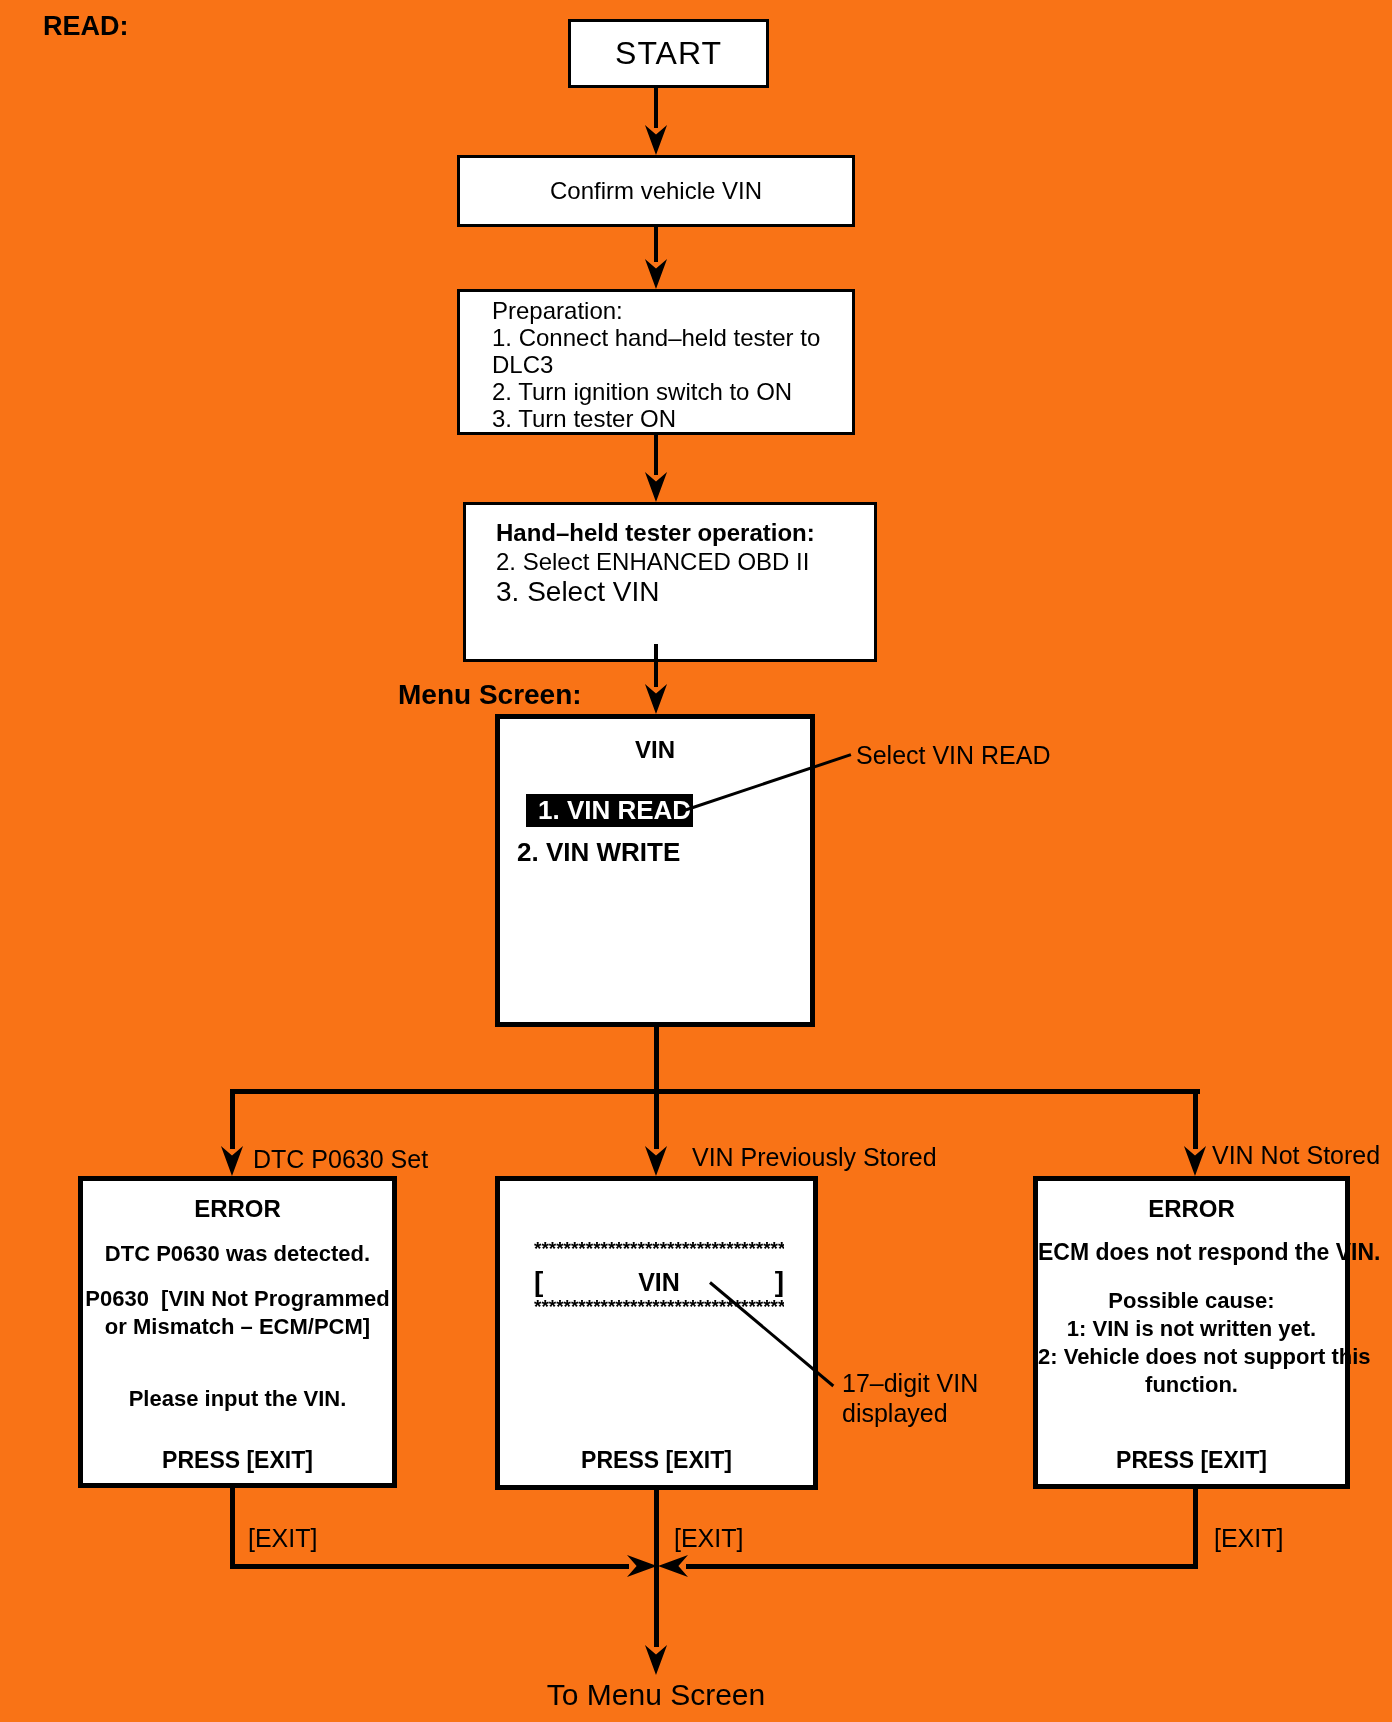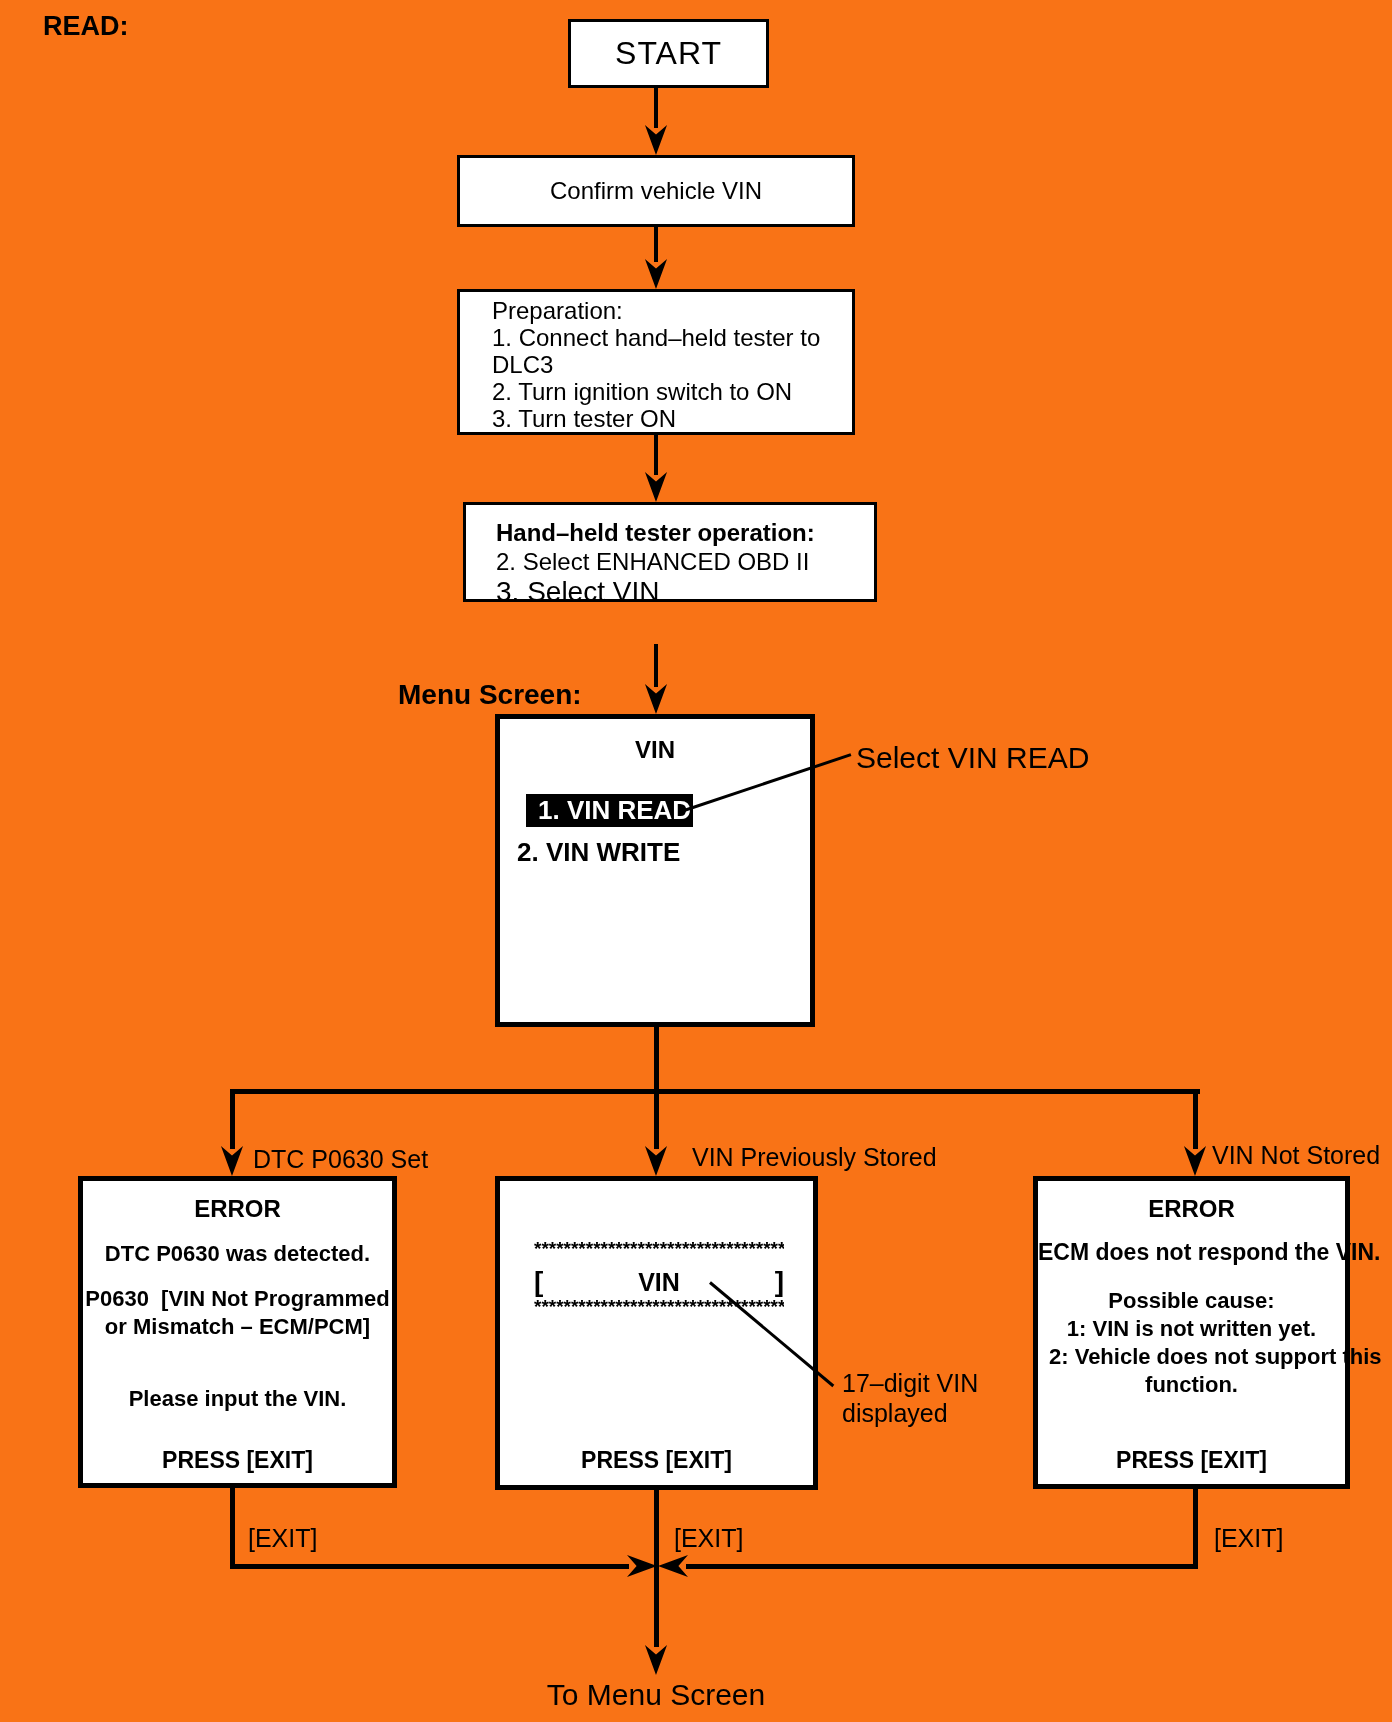--- a/index.html
+++ b/index.html
@@ -45,41 +45,41 @@
   <div class="box" style="left:457px;top:289px;width:398px;height:146px;padding:5px 0 0 32px;">
     <div style="font-size:24px;line-height:27px;">Preparation:</div>
     <div style="font-size:24px;line-height:27px;">1. Connect hand–held tester to DLC3</div>
     <div style="font-size:24px;line-height:27px;">2. Turn ignition switch to ON</div>
     <div style="font-size:24px;line-height:27px;">3. Turn tester ON</div>
   </div>
 
   <div class="vl" style="left:654px;top:435px;width:4px;height:40px;"></div>
   <div class="ah down" style="left:644px;top:472px;"></div>
 
-  <div class="box" style="left:463px;top:502px;width:414px;height:100px;padding:13px 0 0 30px;">
+  <div class="box" style="left:463px;top:502px;width:414px;height:160px;padding:13px 0 0 30px;">
     <div class="b" style="font-size:24px;line-height:29px;">Hand–held tester operation:</div>
     <div style="font-size:24px;line-height:30px;">2. Select ENHANCED OBD II</div>
     <div style="font-size:28px;line-height:30px;">3. Select VIN</div>
   </div>
 
   <div class="vl" style="left:654px;top:644px;width:4px;height:43px;"></div>
   <div class="ah down" style="left:644px;top:684px;"></div>
 
   <div class="t b" style="left:398px;top:679px;font-size:28px;">Menu Screen:</div>
 
   <div class="box bthick" style="left:495px;top:714px;width:320px;height:313px;">
     <div class="inner b c full" style="top:17px;font-size:24px;">VIN</div>
     <div class="inner" style="left:26px;top:75px;width:167px;height:33px;background:#000;">
       <span style="position:absolute;left:12px;top:0;line-height:33px;color:#fff;font-weight:700;font-size:26px;white-space:nowrap;">1. VIN READ</span>
     </div>
     <div class="inner b" style="left:17px;top:118px;font-size:26px;">2. VIN WRITE</div>
   </div>
 
   <div class="diag" style="left:684px;top:809px;width:176px;transform:rotate(-18.5deg);"></div>
-  <div class="t" style="left:856px;top:741px;font-size:30px;">Select VIN READ</div>
+  <div class="t" style="left:856px;top:741px;font-size:25px;">Select VIN READ</div>
 
   <div class="vl" style="left:654px;top:1027px;width:5px;height:65px;"></div>
   <div class="hl" style="left:230px;top:1089px;width:970px;height:5px;"></div>
 
   <div class="vl" style="left:230px;top:1089px;width:5px;height:60px;"></div>
   <div class="ah down" style="left:220px;top:1146px;"></div>
   <div class="vl" style="left:654px;top:1089px;width:5px;height:60px;"></div>
   <div class="ah down" style="left:644px;top:1146px;"></div>
   <div class="vl" style="left:1193px;top:1089px;width:5px;height:60px;"></div>
   <div class="ah down" style="left:1183px;top:1146px;"></div>
@@ -110,21 +110,21 @@
 
   <div class="diag" style="left:710px;top:1281px;width:161px;transform:rotate(40deg);"></div>
   <div class="t" style="left:842px;top:1368px;font-size:25px;line-height:30px;">17–digit VIN</div>
   <div class="t" style="left:842px;top:1398px;font-size:25px;line-height:30px;">displayed</div>
 
   <div class="box bthick" style="left:1033px;top:1176px;width:317px;height:313px;">
     <div class="inner b c full" style="top:14px;font-size:24px;">ERROR</div>
     <div class="inner b c full" style="top:58px;font-size:23px;">ECM does not respond the VIN.</div>
     <div class="inner b c full" style="top:107px;font-size:22px;">Possible cause:</div>
     <div class="inner b c full" style="top:135px;font-size:22px;">1: VIN is not written yet.</div>
-    <div class="inner b c full" style="top:163px;font-size:22px;margin-left:11px;">2: Vehicle does not support this</div>
+    <div class="inner b c full" style="top:163px;font-size:22px;">2: Vehicle does not support this</div>
     <div class="inner b c full" style="top:191px;font-size:22px;">function.</div>
     <div class="inner b c full" style="top:266px;font-size:23px;">PRESS [EXIT]</div>
   </div>
 
   <div class="vl" style="left:230px;top:1485px;width:5px;height:84px;"></div>
   <div class="hl" style="left:230px;top:1564px;width:399px;height:5px;"></div>
   <div class="ah rightp" style="left:627px;top:1554px;"></div>
 
   <div class="vl" style="left:1193px;top:1486px;width:5px;height:83px;"></div>
   <div class="hl" style="left:686px;top:1564px;width:512px;height:5px;"></div>

